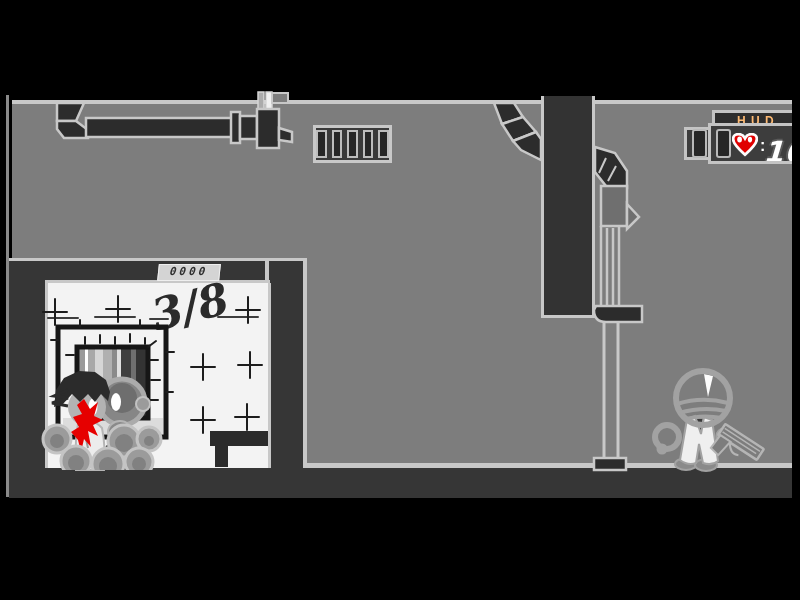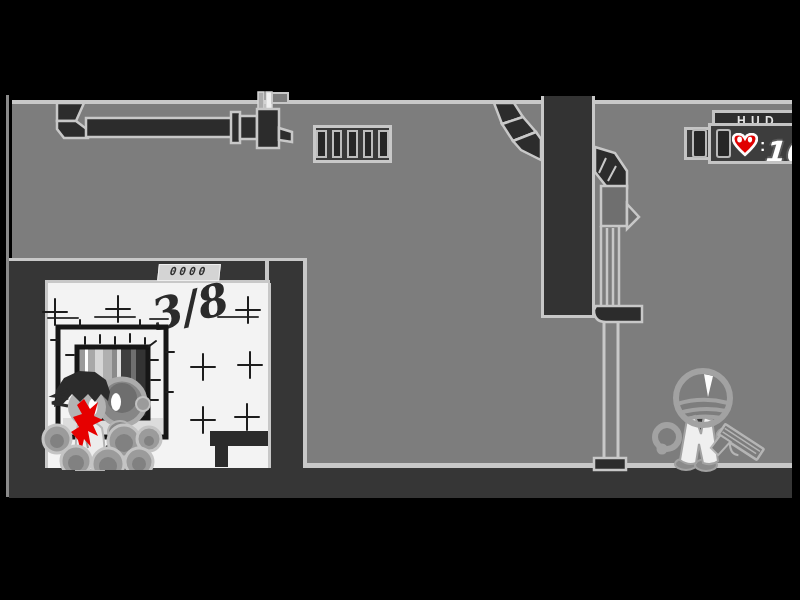--- a/index.html
+++ b/index.html
@@ -27,21 +27,21 @@
   .column{left:541px;top:96px;width:54px;height:222px;background:var(--column);
       border-left:3px solid var(--outline);border-right:3px solid var(--outline);
       border-bottom:3px solid var(--outline);box-sizing:border-box;}
   .grille{left:313px;top:125px;width:79px;height:38px;background:#3a3a3a;
       border:3px solid var(--outline);box-sizing:border-box;display:flex;
       align-items:center;justify-content:center;gap:5px;}
   .grille .vslot{width:8px;height:24px;background:#262626;border:2px solid #bdbdbd;}
   
   .hud-box{left:712px;top:110px;width:92px;height:22px;background:var(--hud-box);
       border:3px solid #c4c4c4;box-sizing:border-box;z-index:32;text-align:center;}
-  .hud-title{font:bold 12px/16px "Liberation Sans",sans-serif;color:#e5e5e5;letter-spacing:1px;}
+  .hud-title{font:bold 12px/16px "Liberation Sans",sans-serif;color:#fdba74;letter-spacing:1px;}
   .panelA{left:684px;top:127px;width:58px;height:33px;background:var(--hud-panel);
       border:3px solid #c4c4c4;box-sizing:border-box;z-index:31;display:flex;
       align-items:center;padding-left:5px;}
   .panelB{left:708px;top:123px;width:96px;height:41px;background:var(--hud-panel);
       border:3px solid #c4c4c4;box-sizing:border-box;z-index:33;display:flex;
       align-items:center;padding-left:5px;overflow:hidden;}
   .mag-slot{width:11px;height:25px;background:var(--slot-dark);border:2px solid #b9b9b9;
       border-radius:3px;flex:0 0 auto;}
   .heart-wrap{width:26px;height:24px;margin:0 1px;flex:0 0 auto;position:relative;top:1px;}
   .hsep{color:#fff;font:bold 16px "Liberation Sans",sans-serif;margin:0 1px;position:relative;top:2px;}

